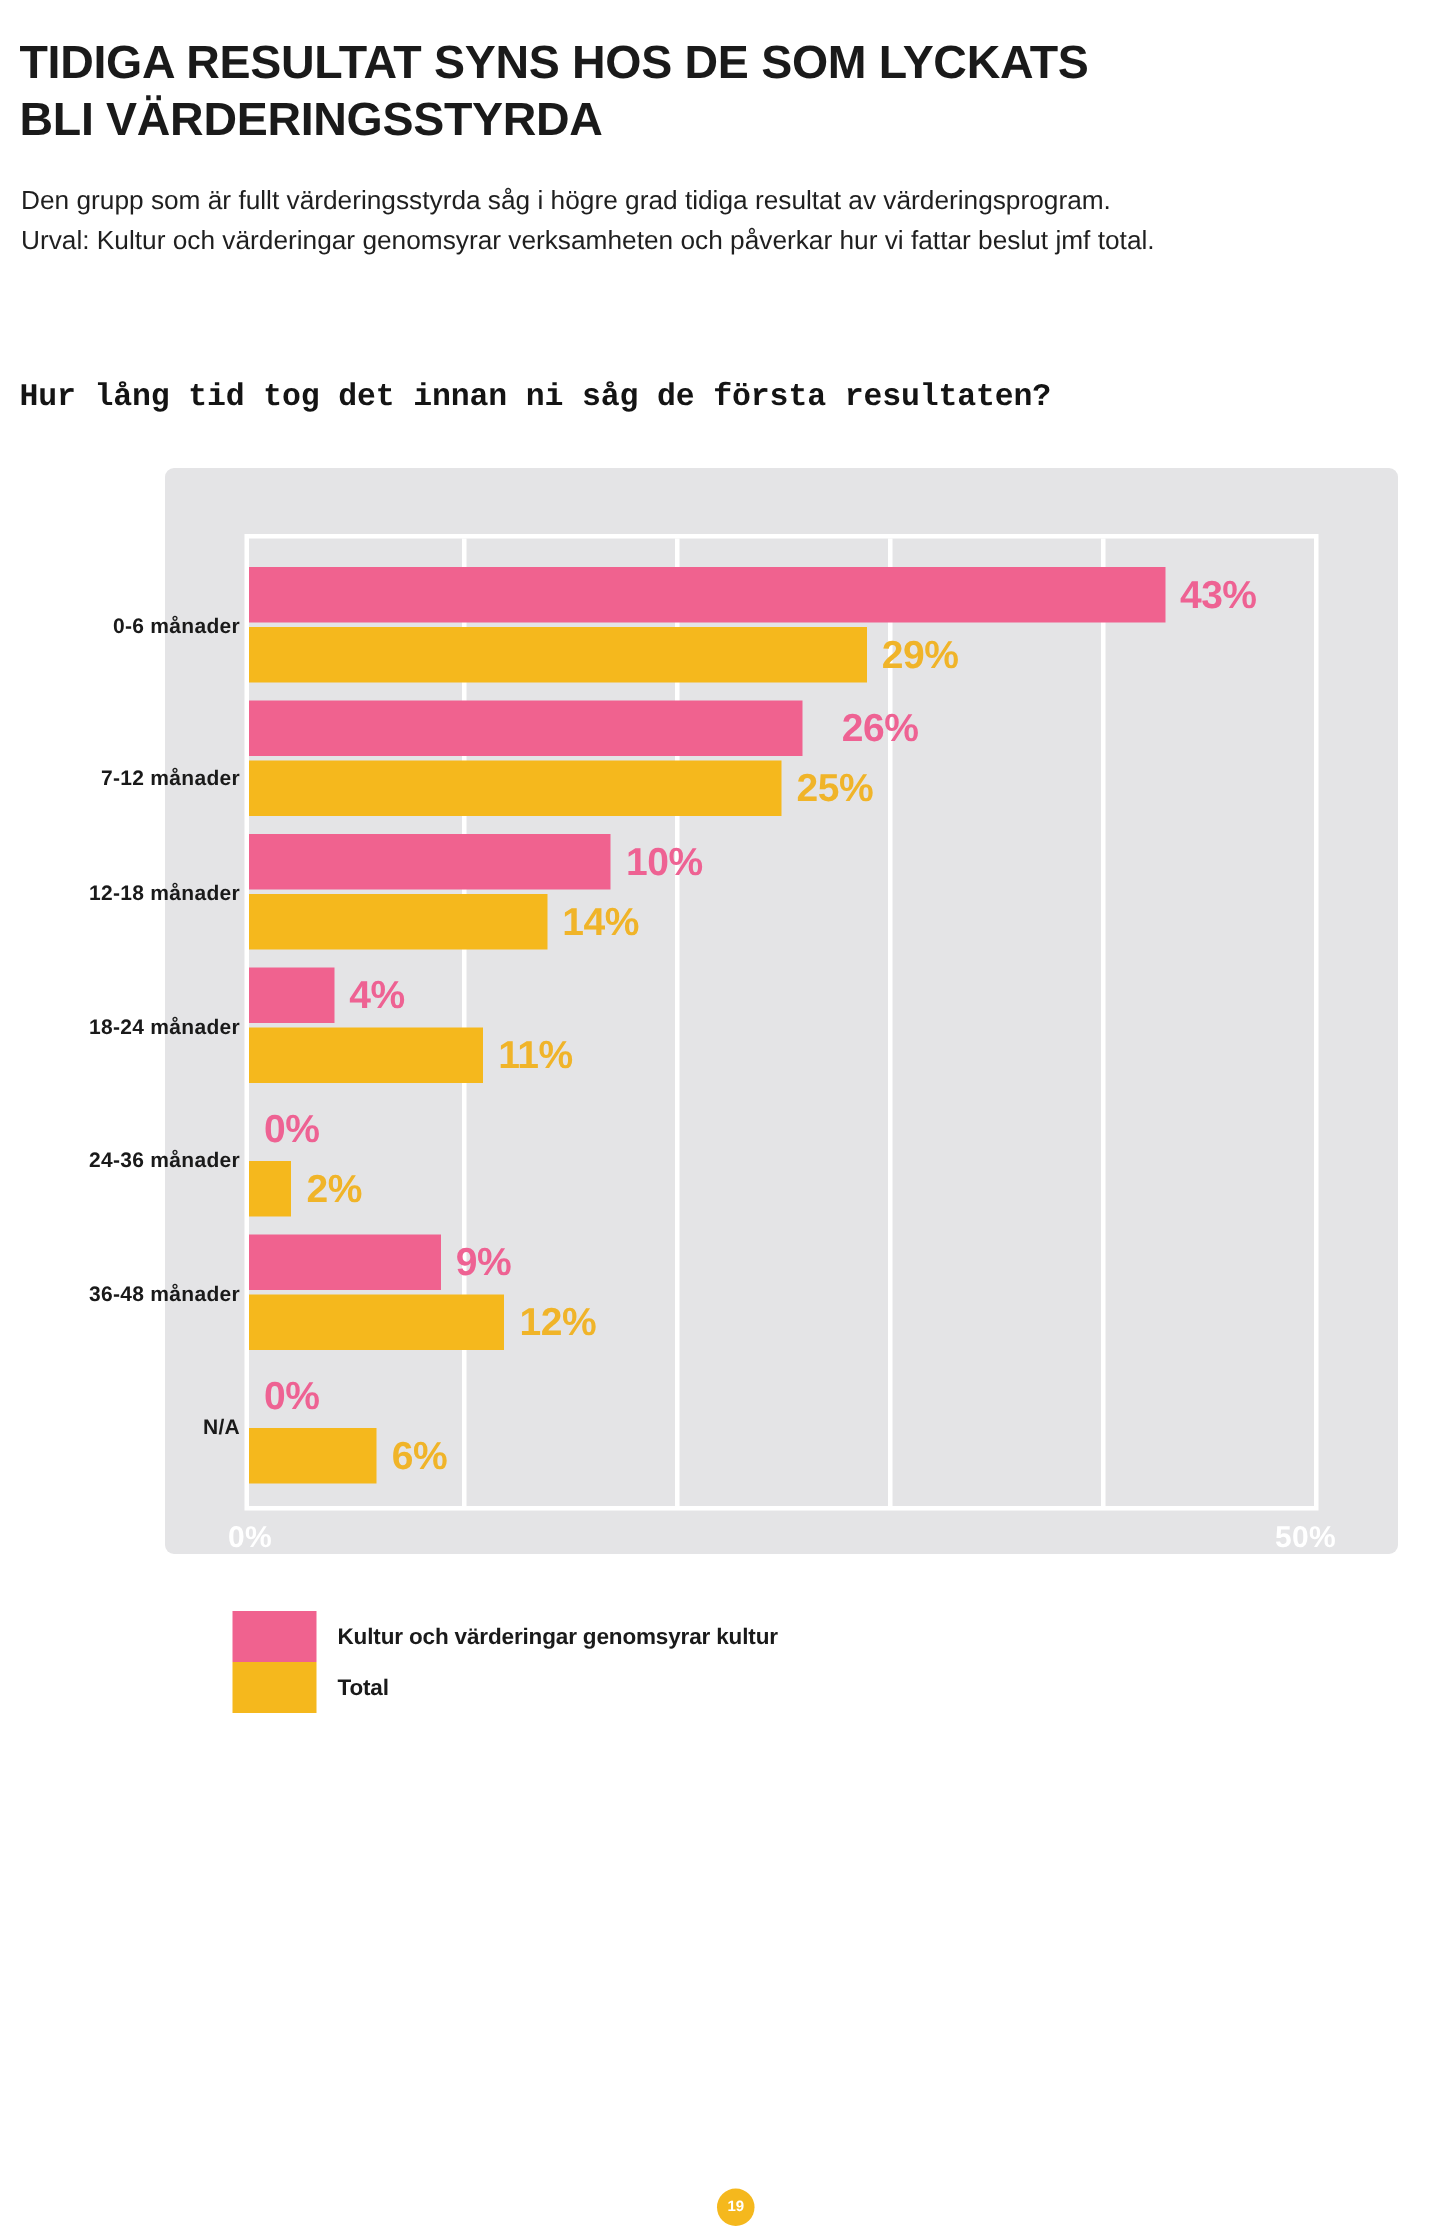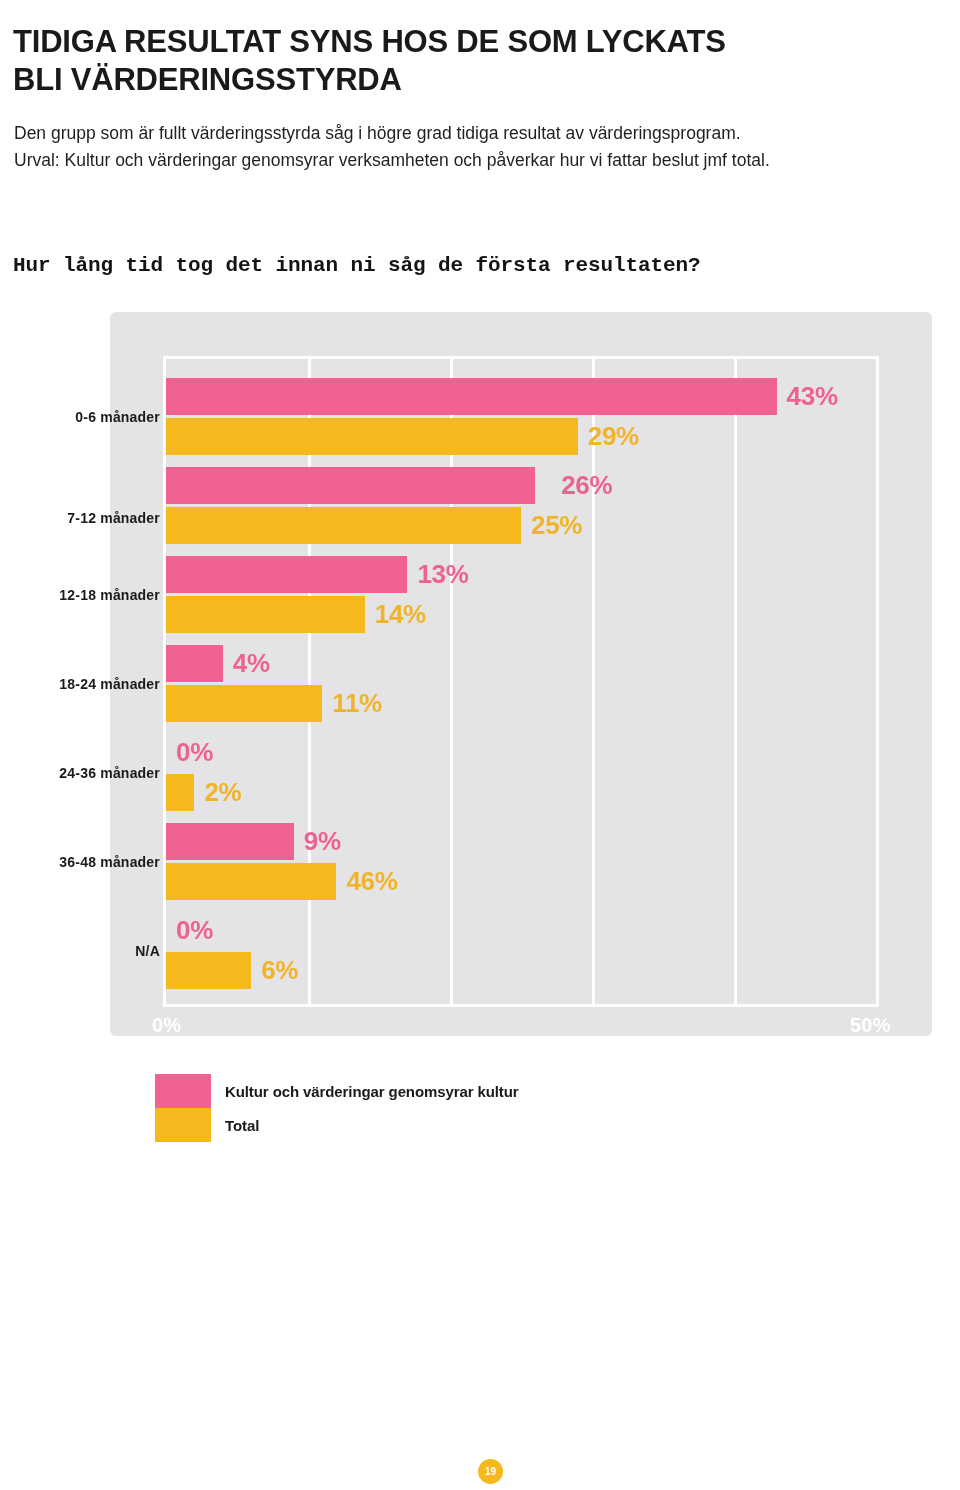--- a/index.html
+++ b/index.html
@@ -216,34 +216,34 @@
       <div class="gridline" style="left: 568px;"></div>
       <div class="bar pink" style="top: 19px; width: 610.6px;"></div>
       <div class="bar-value pink" style="top: 19px; left: 620.6px;">43%</div>
       <div class="bar gold" style="top: 59px; width: 411.8px;"></div>
       <div class="bar-value gold" style="top: 59px; left: 421.8px;">29%</div>
       <div class="bar pink" style="top: 108px; width: 369.2px;"></div>
       <div class="bar-value pink" style="top: 108px; left: 379.2px; margin-left: 16px;">26%</div>
       <div class="bar gold" style="top: 148px; width: 355px;"></div>
       <div class="bar-value gold" style="top: 148px; left: 365px;">25%</div>
       <div class="bar pink" style="top: 197px; width: 241.4px;"></div>
-      <div class="bar-value pink" style="top: 197px; left: 251.4px;">13%</div>
+      <div class="bar-value pink" style="top: 197px; left: 251.4px;">10%</div>
       <div class="bar gold" style="top: 237px; width: 198.8px;"></div>
       <div class="bar-value gold" style="top: 237px; left: 208.8px;">14%</div>
       <div class="bar pink" style="top: 286px; width: 56.8px;"></div>
       <div class="bar-value pink" style="top: 286px; left: 66.8px;">4%</div>
       <div class="bar gold" style="top: 326px; width: 156.2px;"></div>
       <div class="bar-value gold" style="top: 326px; left: 166.2px;">11%</div>
       <div class="bar-value pink" style="top: 375px; left: 10px;">0%</div>
       <div class="bar gold" style="top: 415px; width: 28.4px;"></div>
       <div class="bar-value gold" style="top: 415px; left: 38.4px;">2%</div>
       <div class="bar pink" style="top: 464px; width: 127.8px;"></div>
       <div class="bar-value pink" style="top: 464px; left: 137.8px;">9%</div>
       <div class="bar gold" style="top: 504px; width: 170.4px;"></div>
-      <div class="bar-value gold" style="top: 504px; left: 180.4px;">46%</div>
+      <div class="bar-value gold" style="top: 504px; left: 180.4px;">12%</div>
       <div class="bar-value pink" style="top: 553px; left: 10px;">0%</div>
       <div class="bar gold" style="top: 593px; width: 85.2px;"></div>
       <div class="bar-value gold" style="top: 593px; left: 95.2px;">6%</div>
     </div>
 
   <div class="axis-label left">0%</div>
   <div class="axis-label right">50%</div>
 
   <div class="legend" id="legend">
       <div class="legend-row">

